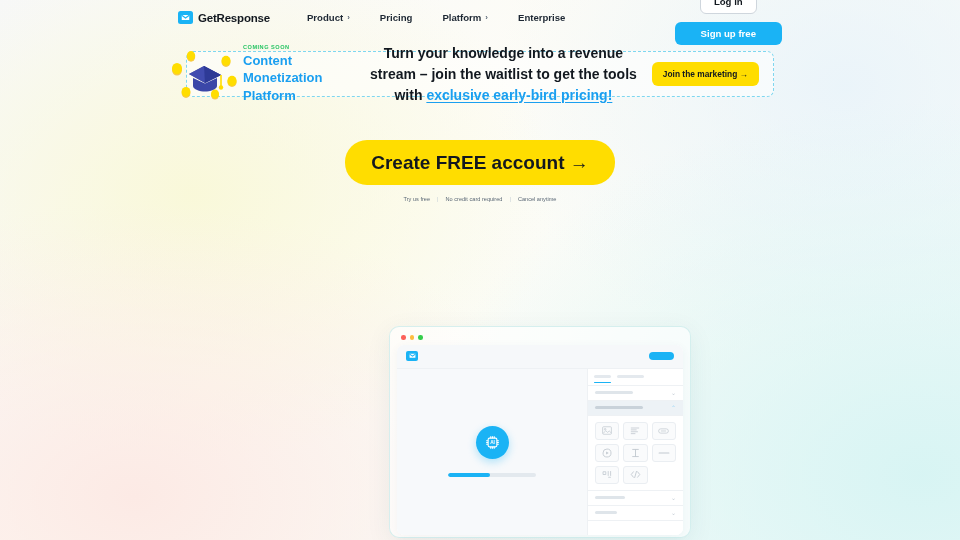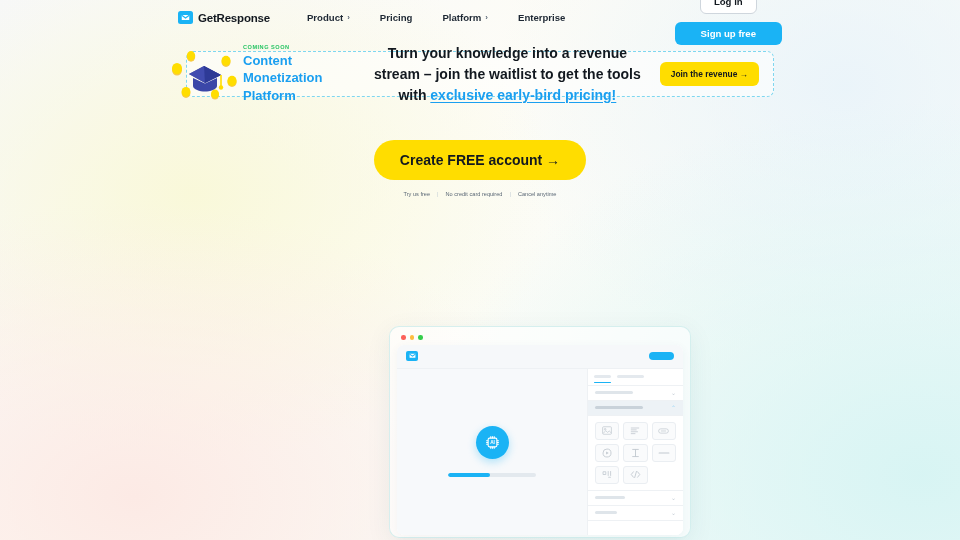--- a/index.html
+++ b/index.html
@@ -95,21 +95,21 @@
     letter-spacing: -0.9px; margin-top: 4px;
   }
   .hero-accent .underline {
     position: absolute; left: 52%; right: -4px; bottom: -7px; height: 10px;
   }
   .hero-sub {
     margin-top: 16px; font-size: 10.6px; color: #34404d;
     line-height: 1.6; max-width: 250px; margin-left: auto; margin-right: auto;
   }
   .btn-cta {
-    margin-top: 22px; font-size: 14px; font-weight: 700; color: #12181f;
+    margin-top: 22px; font-size: 19px; font-weight: 700; color: #12181f;
     background: #ffdd00; border: none; border-radius: 22px;
     padding: 13px 26px; cursor: pointer; line-height: 1;
   }
   .trust {
     margin-top: 11px; font-size: 5.6px; color: #5b6876;
     display: flex; align-items: center; justify-content: center; gap: 7px;
   }
   .trust .sep { color: #c3ccd4; }
 
   
@@ -257,21 +257,21 @@
 
   <div class="banner-left">
     <div class="banner-eyebrow">COMING SOON</div>
     <div class="banner-title">Content Monetization Platform</div>
   </div>
 
   <div class="banner-copy">
     <span>Turn your knowledge into a revenue stream – join the waitlist to get the tools with </span><a href="#">exclusive early-bird pricing!</a>
   </div>
 
-  <button class="btn-waitlist">Join the revenue →</button>
+  <button class="btn-waitlist">Join the marketing →</button>
 </section>
 
 <section class="hero">
 
 
   <button class="btn-cta">Create FREE account →</button>
 
   <div class="trust">
     <span>Try us free</span>
     <span class="sep">|</span>

